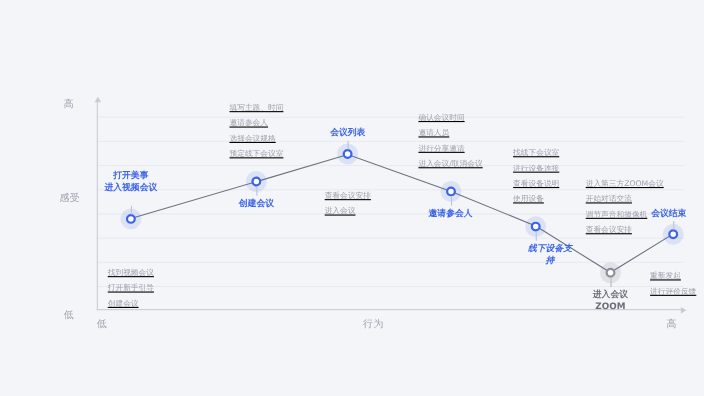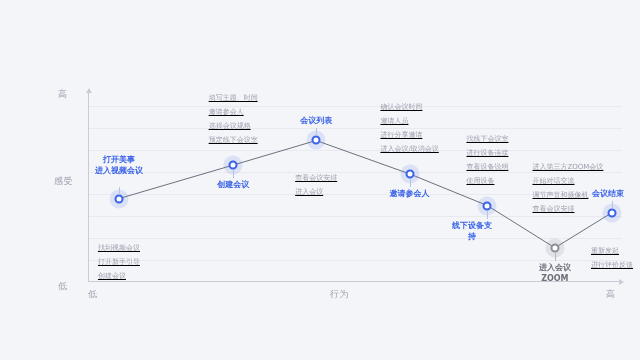--- a/index.html
+++ b/index.html
@@ -127,21 +127,21 @@
       </div>
       <div class="stem" style="left: 409.59px; top: 178.92px; height: 8px;"></div>
       <div class="sublist" style="left: 409.59px; top: 99.92px;">
         <div>确认会议时间</div>
         <div>邀请人员</div>
         <div>进行分享邀请</div>
         <div>进入会议/取消会议</div>
       </div>
       <div class="node-halo" style="left: 487.44px; top: 205.6px;"></div>
       <div class="node" style="left: 487.44px; top: 205.6px;"></div>
-      <div class="node-title" style="left: 472px; top: 219.6px;">
+      <div class="node-title" style="left: 500px; top: 219.6px; font-style: italic;">
         <div>线下设备支</div>
         <div>持</div>
       </div>
       <div class="stem" style="left: 487.44px; top: 210.6px; height: 8px;"></div>
       <div class="sublist" style="left: 487.44px; top: 131.6px;">
         <div>找线下会议室</div>
         <div>进行设备连接</div>
         <div>查看设备说明</div>
         <div>使用设备</div>
       </div>

